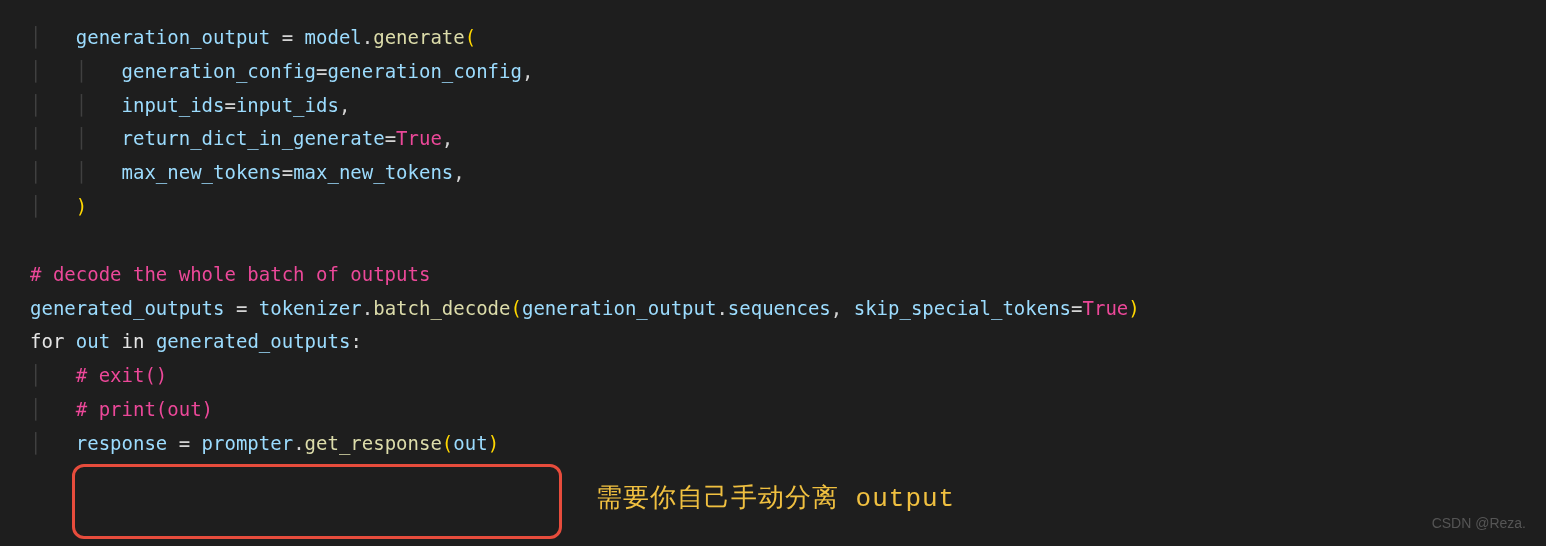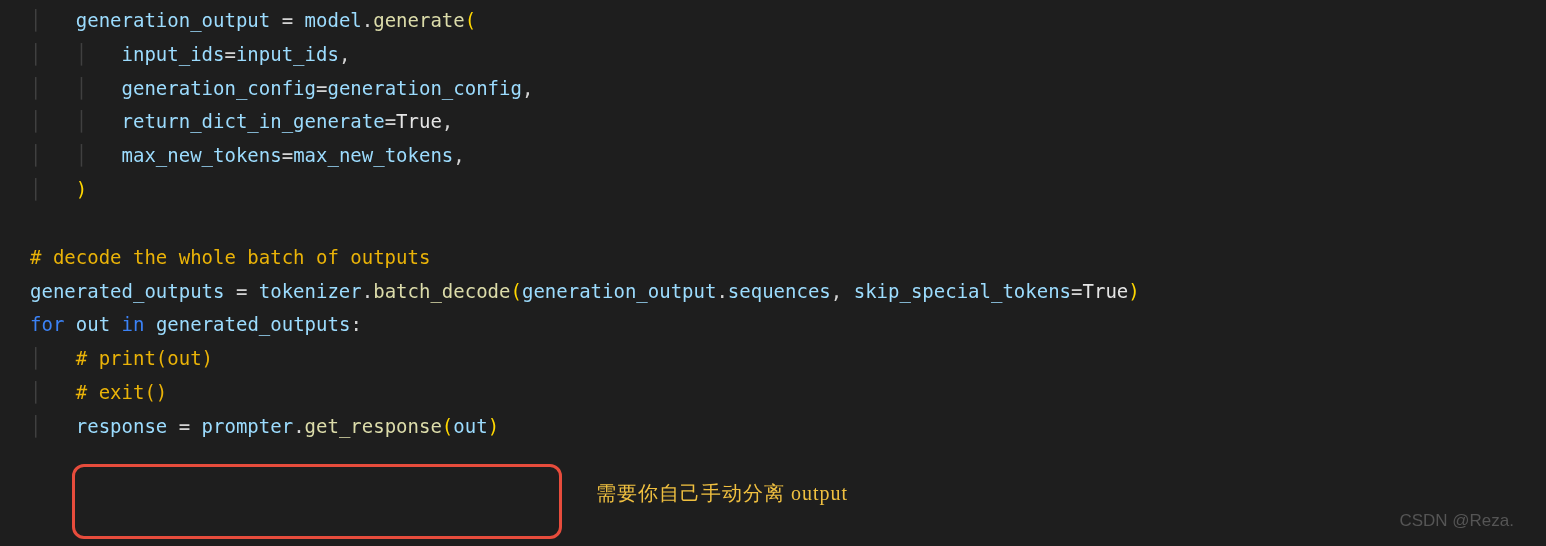--- a/index.html
+++ b/index.html
@@ -14,86 +14,86 @@
       line-height: 1.78;
       color: #d4d4d4;
       padding: 0;
       width: 1546px;
       height: 546px;
       overflow: hidden;
       position: relative;
     }
     .code-container {
       padding-left: 30px;
-      padding-top: 4px;
+      padding-top: 21px;
       position: relative;
     }
     .line {
       white-space: pre;
       font-weight: 400;
     }
     .c-default { color: #d4d4d4; }
     .c-ident { color: #9cdcfe; }
     .c-func { color: #dcdcaa; }
-    .c-keyword-pink { color: #3b82f6; }
-    .c-comment { color: #eab308; }
+    .c-keyword-pink { color: #e5e5e5; }
+    .c-comment { color: #ec4899; }
     .c-paren-yellow { color: #ffd700; }
-    .c-bool { color: #e5e5e5; }
+    .c-bool { color: #ec4899; }
     
     .highlight-box {
       position: absolute;
       border: 3px solid #e74c3c;
       border-radius: 12px;
       left: 72px;
       top: 464px;
       width: 490px;
       height: 75px;
       pointer-events: none;
     }
     
     .annotation {
       position: absolute;
       left: 596px;
       top: 476px;
       color: #f0c040;
-      font-size: 20px;
-      font-family: Liberation Serif, serif;
+      font-size: 26px;
+      font-family: Liberation Mono, monospace;
       letter-spacing: 1px;
     }
     
     .watermark {
       position: absolute;
-      right: 32px;
+      right: 20px;
       bottom: 10px;
       color: #555;
-      font-size: 17px;
+      font-size: 14px;
       font-family: Arial, sans-serif;
     }
     
     .guide {
       color: #404040;
       user-select: none;
     }
   </style>
 </head>
 <body>
 
 <div class="code-container">
   <div class="line"><span class="guide">│   </span><span class="c-ident">generation_output</span><span class="c-default"> = </span><span class="c-ident">model</span><span class="c-default">.</span><span class="c-func">generate</span><span class="c-paren-yellow">(</span></div>
+  <div class="line"><span class="guide">│   │   </span><span class="c-ident">generation_config</span><span class="c-default">=</span><span class="c-ident">generation_config</span><span class="c-default">,</span></div>
   <div class="line"><span class="guide">│   │   </span><span class="c-ident">input_ids</span><span class="c-default">=</span><span class="c-ident">input_ids</span><span class="c-default">,</span></div>
-  <div class="line"><span class="guide">│   │   </span><span class="c-ident">generation_config</span><span class="c-default">=</span><span class="c-ident">generation_config</span><span class="c-default">,</span></div>
   <div class="line"><span class="guide">│   │   </span><span class="c-ident">return_dict_in_generate</span><span class="c-default">=</span><span class="c-bool">True</span><span class="c-default">,</span></div>
   <div class="line"><span class="guide">│   │   </span><span class="c-ident">max_new_tokens</span><span class="c-default">=</span><span class="c-ident">max_new_tokens</span><span class="c-default">,</span></div>
   <div class="line"><span class="guide">│   </span><span class="c-paren-yellow">)</span></div>
   <div class="line">&nbsp;</div>
   <div class="line"><span class="c-comment"># decode the whole batch of outputs</span></div>
   <div class="line"><span class="c-ident">generated_outputs</span><span class="c-default"> = </span><span class="c-ident">tokenizer</span><span class="c-default">.</span><span class="c-func">batch_decode</span><span class="c-paren-yellow">(</span><span class="c-ident">generation_output</span><span class="c-default">.</span><span class="c-ident">sequences</span><span class="c-default">, </span><span class="c-ident">skip_special_tokens</span><span class="c-default">=</span><span class="c-bool">True</span><span class="c-paren-yellow">)</span></div>
   <div class="line"><span class="c-keyword-pink">for</span><span> </span><span class="c-ident">out</span><span> </span><span class="c-keyword-pink">in</span><span> </span><span class="c-ident">generated_outputs</span><span class="c-default">:</span></div>
+  <div class="line"><span class="guide">│   </span><span class="c-comment"># exit()</span></div>
   <div class="line"><span class="guide">│   </span><span class="c-comment"># print(out)</span></div>
-  <div class="line"><span class="guide">│   </span><span class="c-comment"># exit()</span></div>
   <div class="line"><span class="guide">│   </span><span class="c-ident">response</span><span class="c-default"> = </span><span class="c-ident">prompter</span><span class="c-default">.</span><span class="c-func">get_response</span><span class="c-paren-yellow">(</span><span class="c-ident">out</span><span class="c-paren-yellow">)</span></div>
 </div>
 
 <div class="highlight-box"></div>
 
 <div class="annotation">需要你自己手动分离 output</div>
 
 <div class="watermark">CSDN @Reza.</div>
 
 </body></html>

